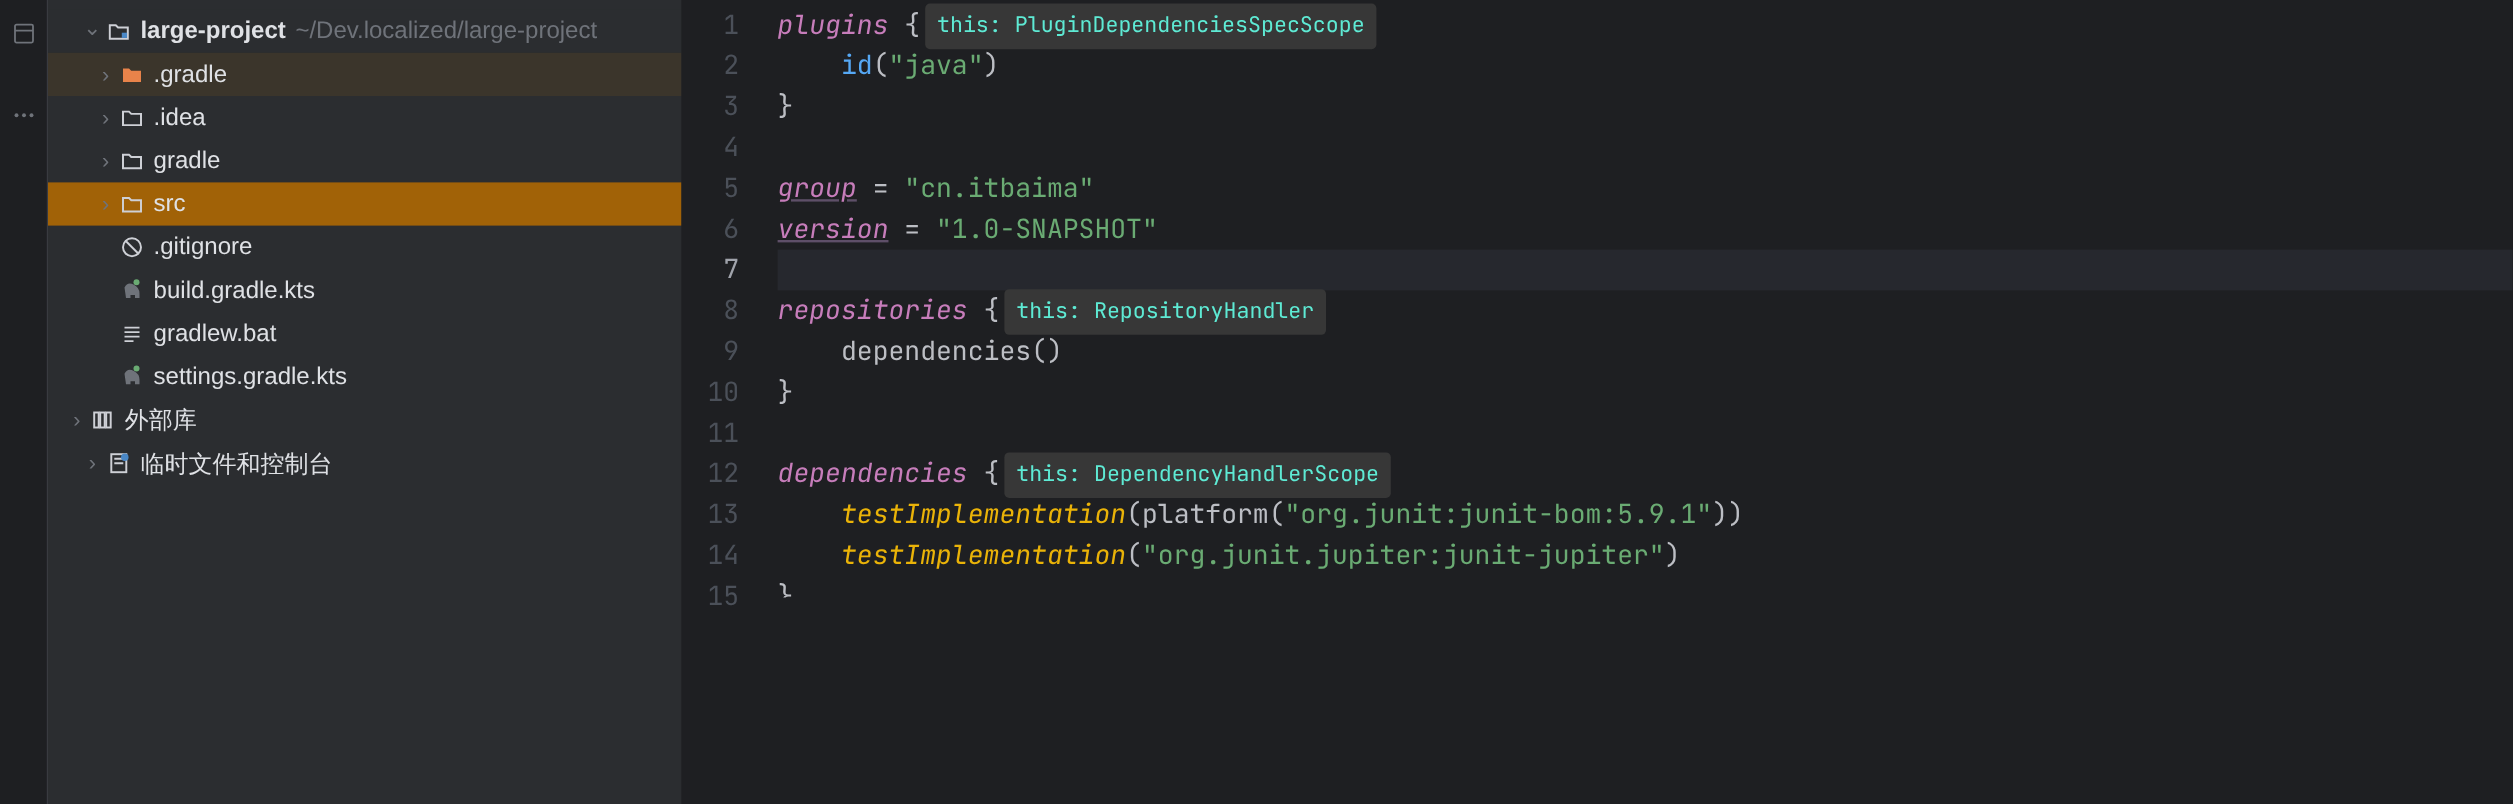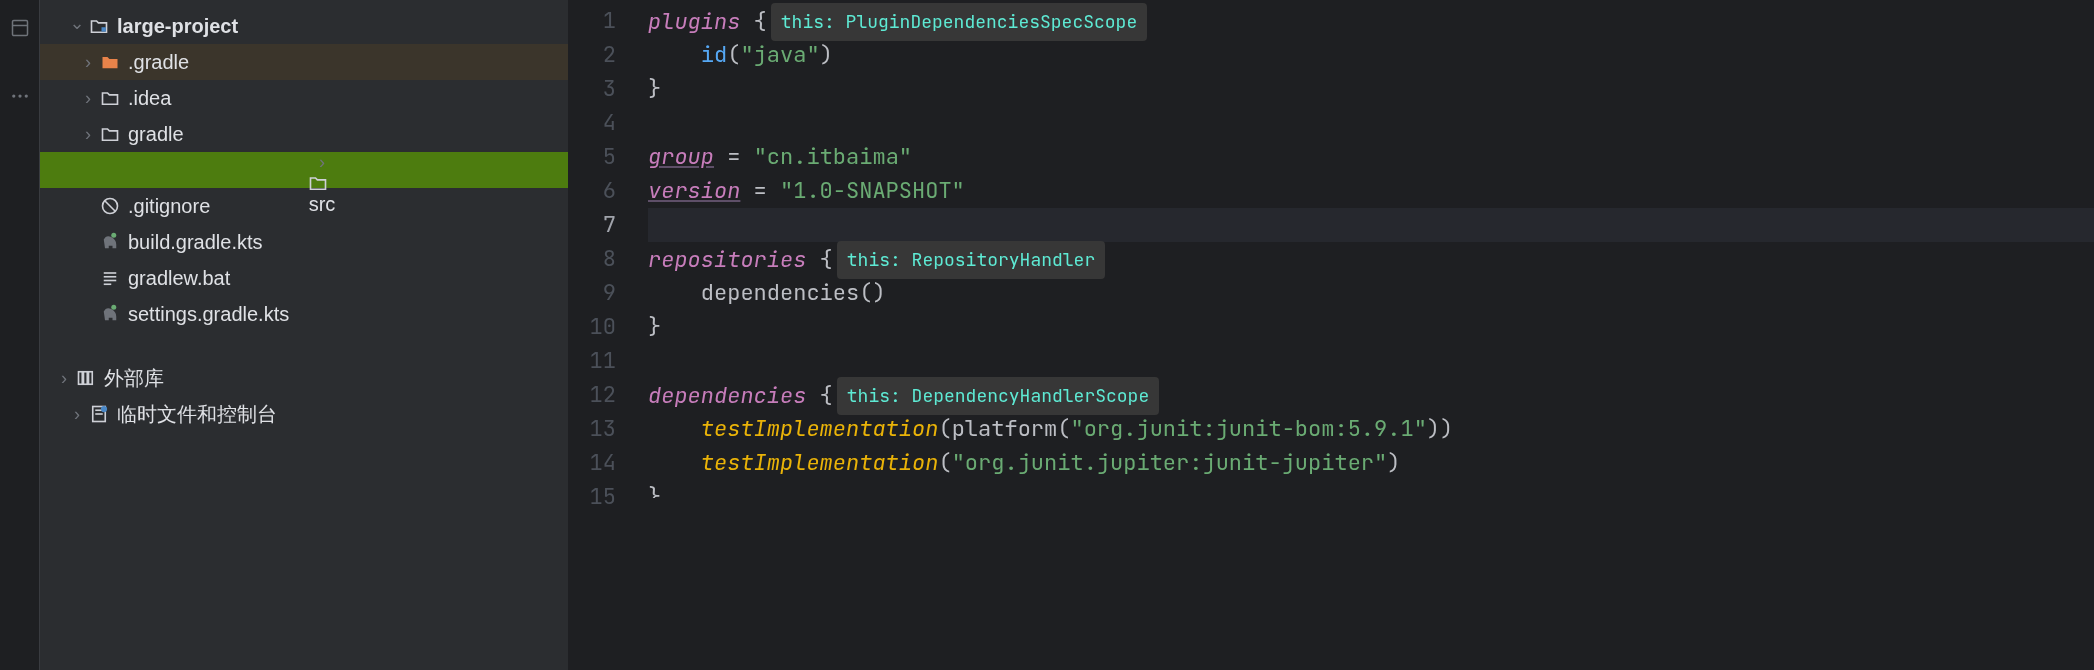--- a/index.html
+++ b/index.html
@@ -34,21 +34,21 @@
       padding-top: 8px;
     }
     .tree-row {
       display: flex;
       align-items: center;
       height: 36px;
       padding-left: 25px;
       cursor: pointer;
       white-space: nowrap;
     }
-    .tree-row.selected { background: #4d7c0f; flex-direction: column; }
+    .tree-row.selected { background: #a16207; }
     .tree-row.highlighted { background: #3b352b; }
     .tree-row.root { background: #2b2d30; }
     .chevron {
       width: 24px;
       display: inline-flex;
       align-items: center;
       justify-content: center;
       color: #6f737a;
       font-size: 14px;
     }
@@ -150,20 +150,21 @@
 <div class="project-panel">
   <div class="tree-row root">
     <span class="chevron chevron-down"></span>
     <span class="tree-icon folder-icon-module">
       <svg viewBox="0 0 16 16" fill="none" stroke="currentColor" stroke-width="1.3">
           <path d="M2 4 h4 l1.5 1.5 H14 V13 H2 Z"></path>
           <rect x="10" y="9" width="3.5" height="3.5" fill="#4a88c7" stroke="none"></rect>
         </svg>
     </span>
     <span class="tree-label tree-label-bold">large-project</span>
+    <span class="tree-path">~/Dev.localized/large-project</span>
   </div>
   <div id="tree-items">
       <div class="tree-row indent-1 highlighted">
         <span class="chevron chevron-right"></span>
         <span class="tree-icon">
           <svg viewBox="0 0 16 16" fill="#e8834a" stroke="none">
             <path d="M2 4 h4 l1.5 1.5 H14 V13 H2 Z"></path>
           </svg>
         </span>
         <span class="tree-label">.gradle</span>
@@ -231,21 +232,21 @@
         <span class="chevron-spacer"></span>
         <span class="tree-icon">
           <svg viewBox="0 0 16 16" fill="none" stroke="#ced0d6" stroke-width="1.2">
             <path d="M3 6 Q5 2 9 4 Q13 6 13 10 L13 13 L10 13 L10 11 L7 11 L7 13 L4 13 Z" fill="#6f737a" stroke="none"></path>
             <circle cx="11" cy="2.5" r="2" fill="#6aab73" stroke="none"></circle>
           </svg>
         </span>
         <span class="tree-label">settings.gradle.kts</span>
       </div>
     </div>
-  <div class="tree-row" style="padding-left:12px;margin-top:28px;">
+  <div class="tree-row" style="padding-left:12px;">
     <span class="chevron chevron-right"></span>
     <span class="tree-icon">
       <svg viewBox="0 0 16 16" fill="none" stroke="#ced0d6" stroke-width="1.3">
           <rect x="2" y="3" width="3" height="10"></rect>
           <rect x="6" y="3" width="3" height="10"></rect>
           <rect x="10" y="3" width="3" height="10"></rect>
         </svg>
     </span>
     <span class="tree-label">外部库</span>
   </div>

